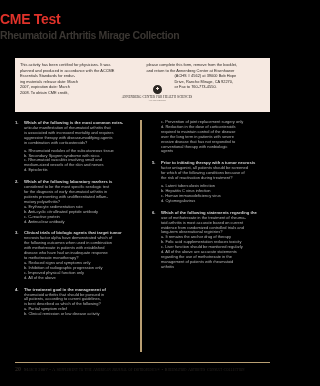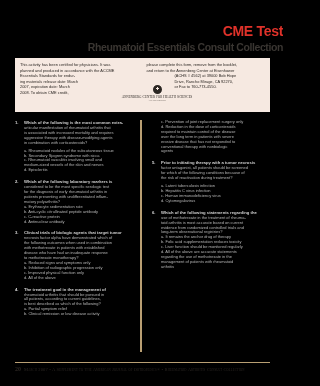--- a/index.html
+++ b/index.html
@@ -29,23 +29,23 @@
     top: 0;
     width: 283px;
     height: 386px;
     background: #000000;
   }
 
   
   .title-block {
     position: absolute;
     left: 0;
-    top: 24px;
+    top: 12px;
     width: 283px;
-    text-align: right;
+    text-align: left;
   }
   .cme-title {
     font-family: "Liberation Sans", sans-serif;
     font-weight: bold;
     font-size: 14px;
     letter-spacing: -0.3px;
     color: #e0322a;
     line-height: 14px;
     display: block;
     filter: blur(0.25px);
@@ -228,21 +228,21 @@
   }
 </style>
 </head>
 <body>
 
 <div class="page">
   <div class="sheet">
 
     <div class="title-block">
       <span class="cme-title">CME Test</span>
-      <span class="cme-subtitle">Rheumatoid Essentials Consult Collection</span>
+      <span class="cme-subtitle">Rheumatoid Arthritis Mirage Collection</span>
     </div>
 
     <div class="info-box">
       <div class="info-col left">
         <div class="info-line">This activity has been certified for physicians. It was</div>
         <div class="info-line">planned and produced in accordance with the ACCME</div>
         <div class="info-line">Essentials Standards for endur-</div>
         <div class="info-line">ing materials release date: March</div>
         <div class="info-line">2007, expiration date: March</div>
         <div class="info-line">2008. To obtain CME credit,</div>

